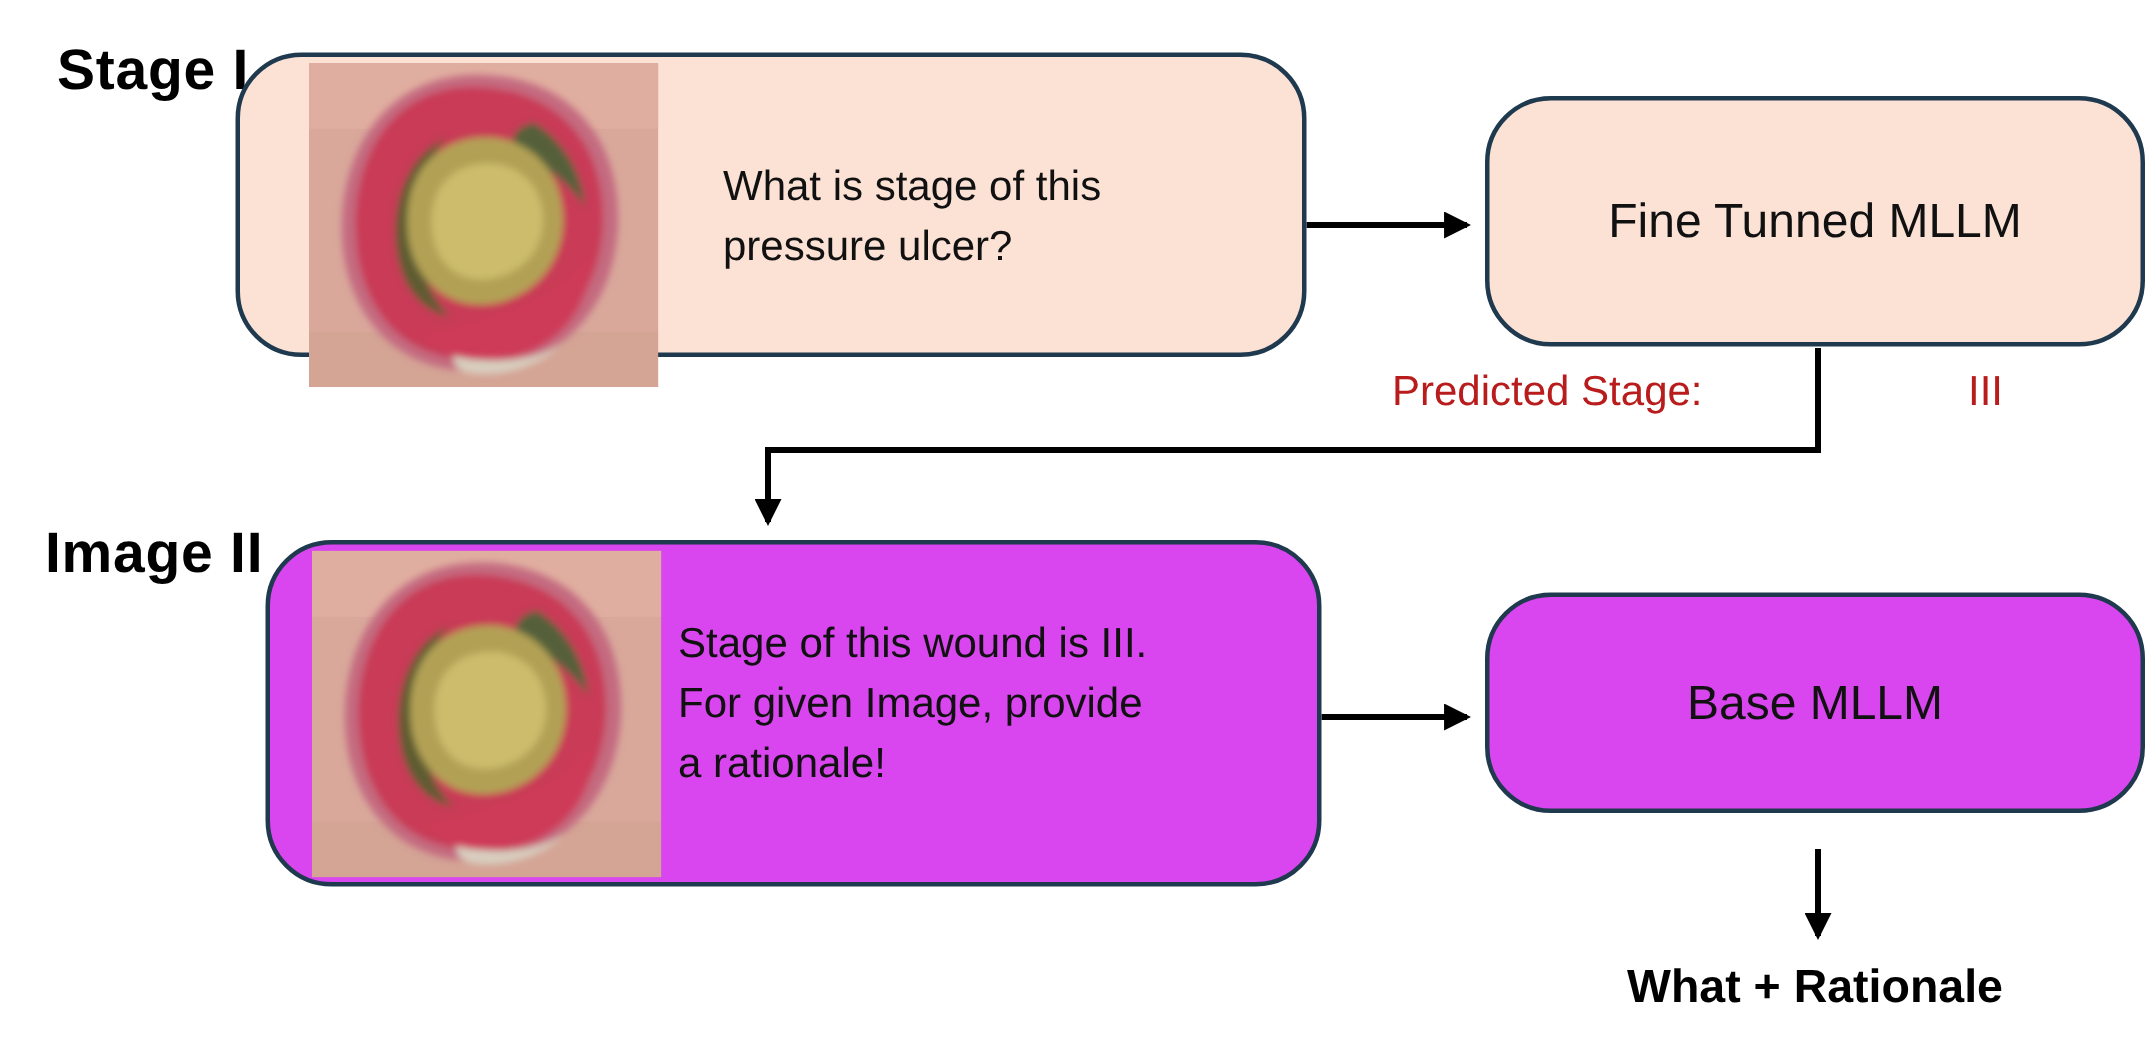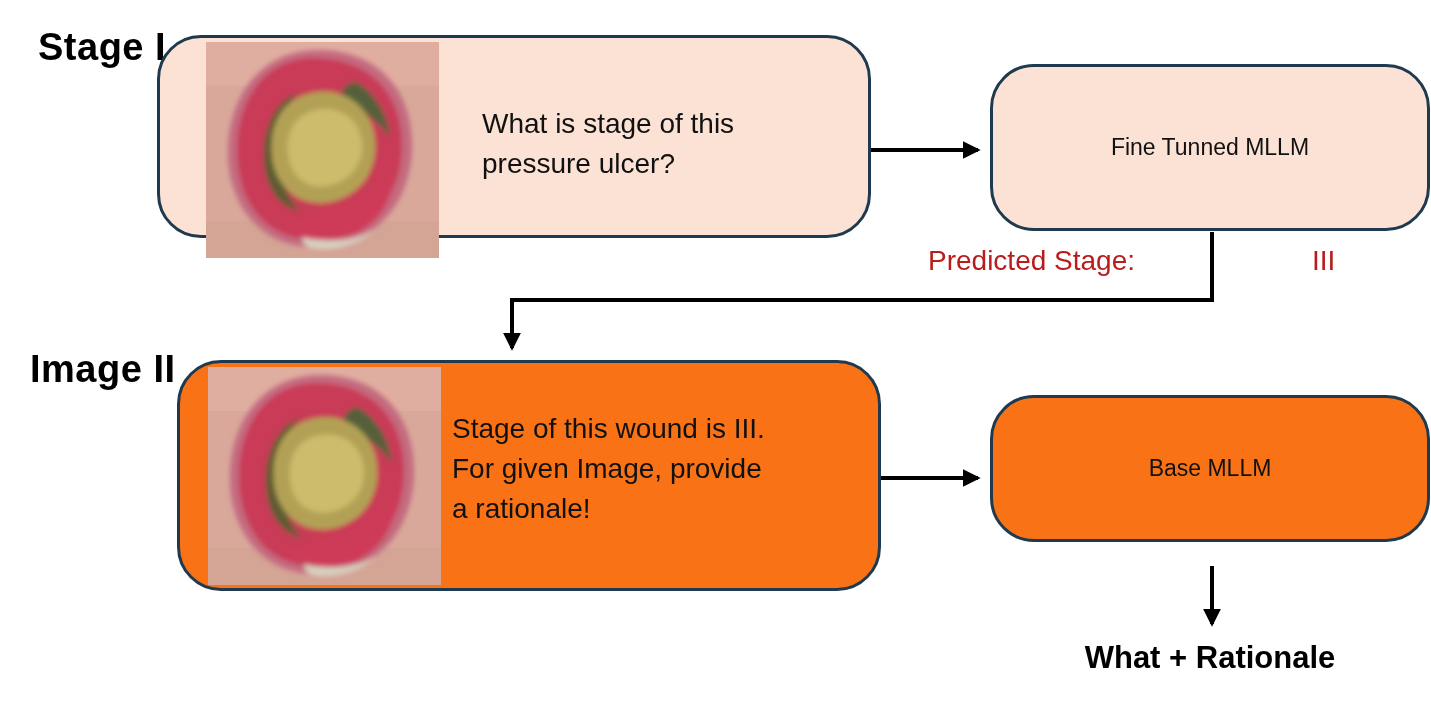--- a/index.html
+++ b/index.html
@@ -20,42 +20,42 @@
     width: 1431px; height: 701px;
     pointer-events: none;
   }
 
   .box {
     position: absolute;
     border: 3px solid #1F3A4E;
     border-radius: 44px;
   }
   .peach { background: #FBE2D5; }
-  .green { background: #f97316; }
+  .green { background: #d946ef; }
 
   .stage-title {
     position: absolute;
     font-weight: bold;
     font-size: 38px;
     color: #000000;
     letter-spacing: 0.5px;
   }
   #stage1-title { left: 38px; top: 26px; }
   #stage2-title { left: 30px; top: 348px; }
 
   #stage1-input-box { left: 157px; top: 35px; width: 714px; height: 203px; }
   #stage2-input-box { left: 177px; top: 360px; width: 704px; height: 231px; }
   #stage1-model-box { left: 990px; top: 64px;  width: 440px; height: 167px; }
   #stage2-model-box { left: 990px; top: 395px; width: 440px; height: 147px; }
 
   .model-box {
     display: flex;
     align-items: center;
     justify-content: center;
-    font-size: 23px;
+    font-size: 32px;
     color: #111111;
   }
 
   .wound-img {
     position: absolute;
     display: block;
   }
   #wound-img-1 { left: 46px; top: 4px; width: 233px; height: 216px; }
   #wound-img-2 { left: 28px; top: 4px; width: 233px; height: 218px; }
 

